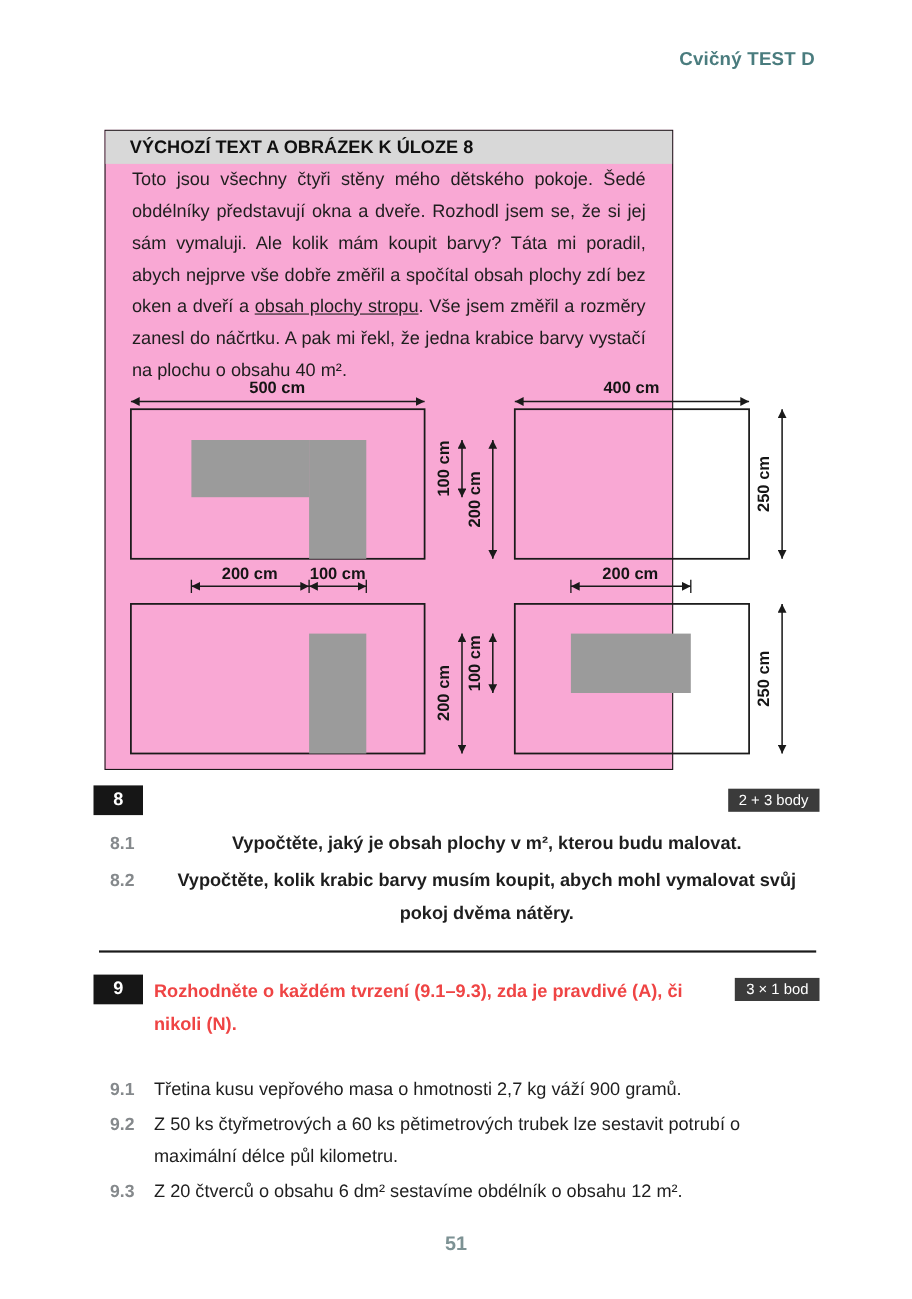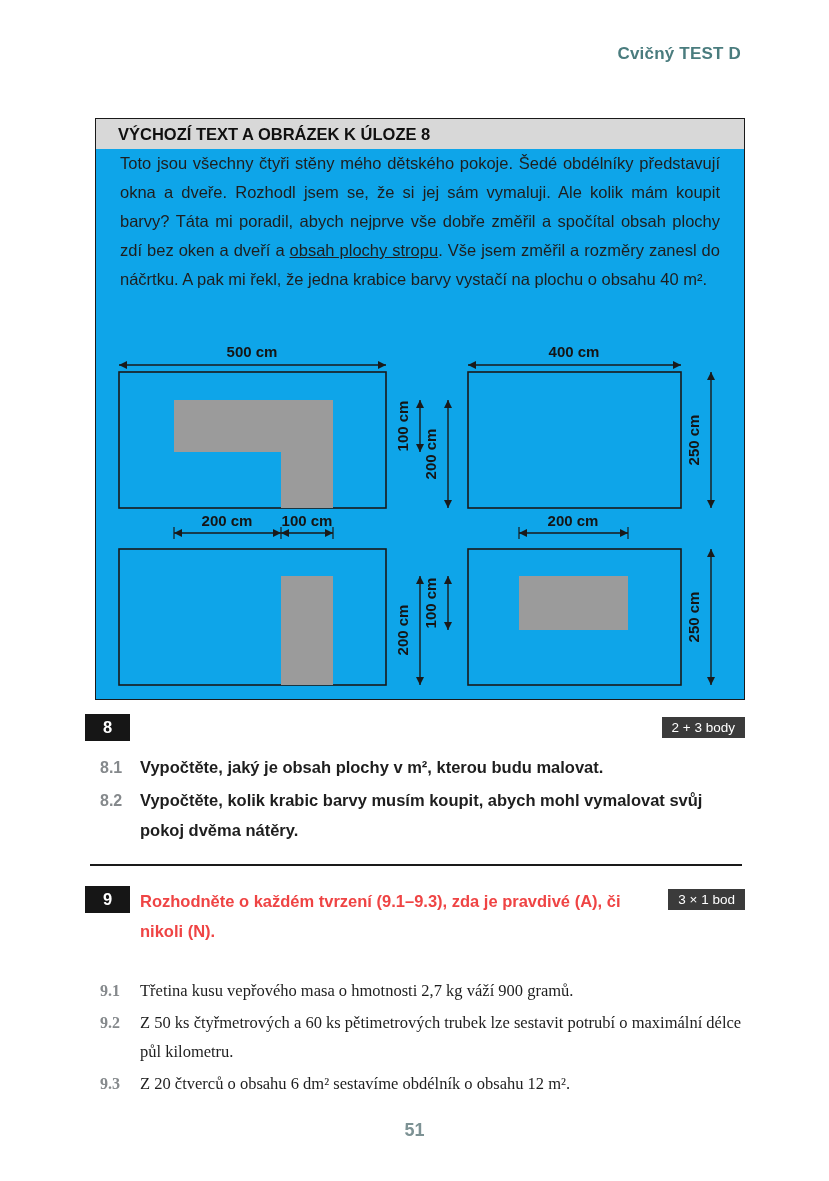--- a/index.html
+++ b/index.html
@@ -6,22 +6,22 @@
   html,body { background:#ffffff; }
   .page {
     position:relative; width:829px; height:1181px; background:#ffffff;
     font-family:"Liberation Sans", sans-serif; color:#1e1e1e; overflow:hidden;border-radius:30px;
   }
   .doc-header {
     position:absolute; top:44px; right:88px;
     font-size:17px; font-weight:bold; color:var(--accent-teal,#4a7c7e); letter-spacing:.2px;
   }
   .source-box {
-    position:absolute; left:95px; top:118px; width:650px; height:582px;
-    border:1.5px solid #1a1a1a; background:#0ea5e9;
+    position:absolute; left:95px; top:118px; width:517px; height:582px;
+    border:1.5px solid #1a1a1a; background:#f9a8d4;
   }
   .box-title {
     height:30px; background:var(--box-header-bg,#d8d8d8);
     display:flex; align-items:center; padding-left:22px;
     font-weight:bold; font-size:16.5px; color:#101010;
   }
   .box-text {
     padding:0 24px 0 24px; font-size:16.5px; line-height:29px;
     text-align:justify; color:#1e1e1e;
   }
@@ -45,25 +45,25 @@
   .badge {
     margin-left:auto; margin-top:3px; background:var(--badge-bg,#3b3b3b); color:#ffffff;
     font-size:13.5px; padding:3px 10px; white-space:nowrap; flex:0 0 auto;text-align:center;
   }
   .q-prompt {
     margin-left:10px; max-width:505px; font-weight:bold;
     font-size:16.5px; line-height:30px; color:#ef4444;
   }
   .q-items { padding-left:15px; }
   .q8 .q-items { margin-top:11px; }
-  .q9 .q-items { margin-top:30px;font-family:Liberation Serif, serif; }
+  .q9 .q-items { margin-top:30px; }
   .q-item { display:grid; grid-template-columns:40px 1fr; align-items:baseline; margin-bottom:3px; }
   .sub-num { font-weight:bold; color:var(--subnum-gray,#85898c); font-size:16px; }
   .q-text { font-size:16.5px; line-height:29px; color:#1e1e1e; }
-  .q8 .q-text { font-weight:bold; line-height:30px; }
+  .q8 .q-text { font-weight:bold; line-height:30px;text-align:center; }
   .divider { position:absolute; left:90px; top:864px; width:652px; border-top:2px solid #1a1a1a; }
   .page-number {
     position:absolute; left:0; right:0; top:1120px; text-align:center;
     font-size:18px; font-weight:bold; color:var(--pagenum-color,#7d9294);
   }
 </style>
 </head>
 <body>
 
 <div class="page">

